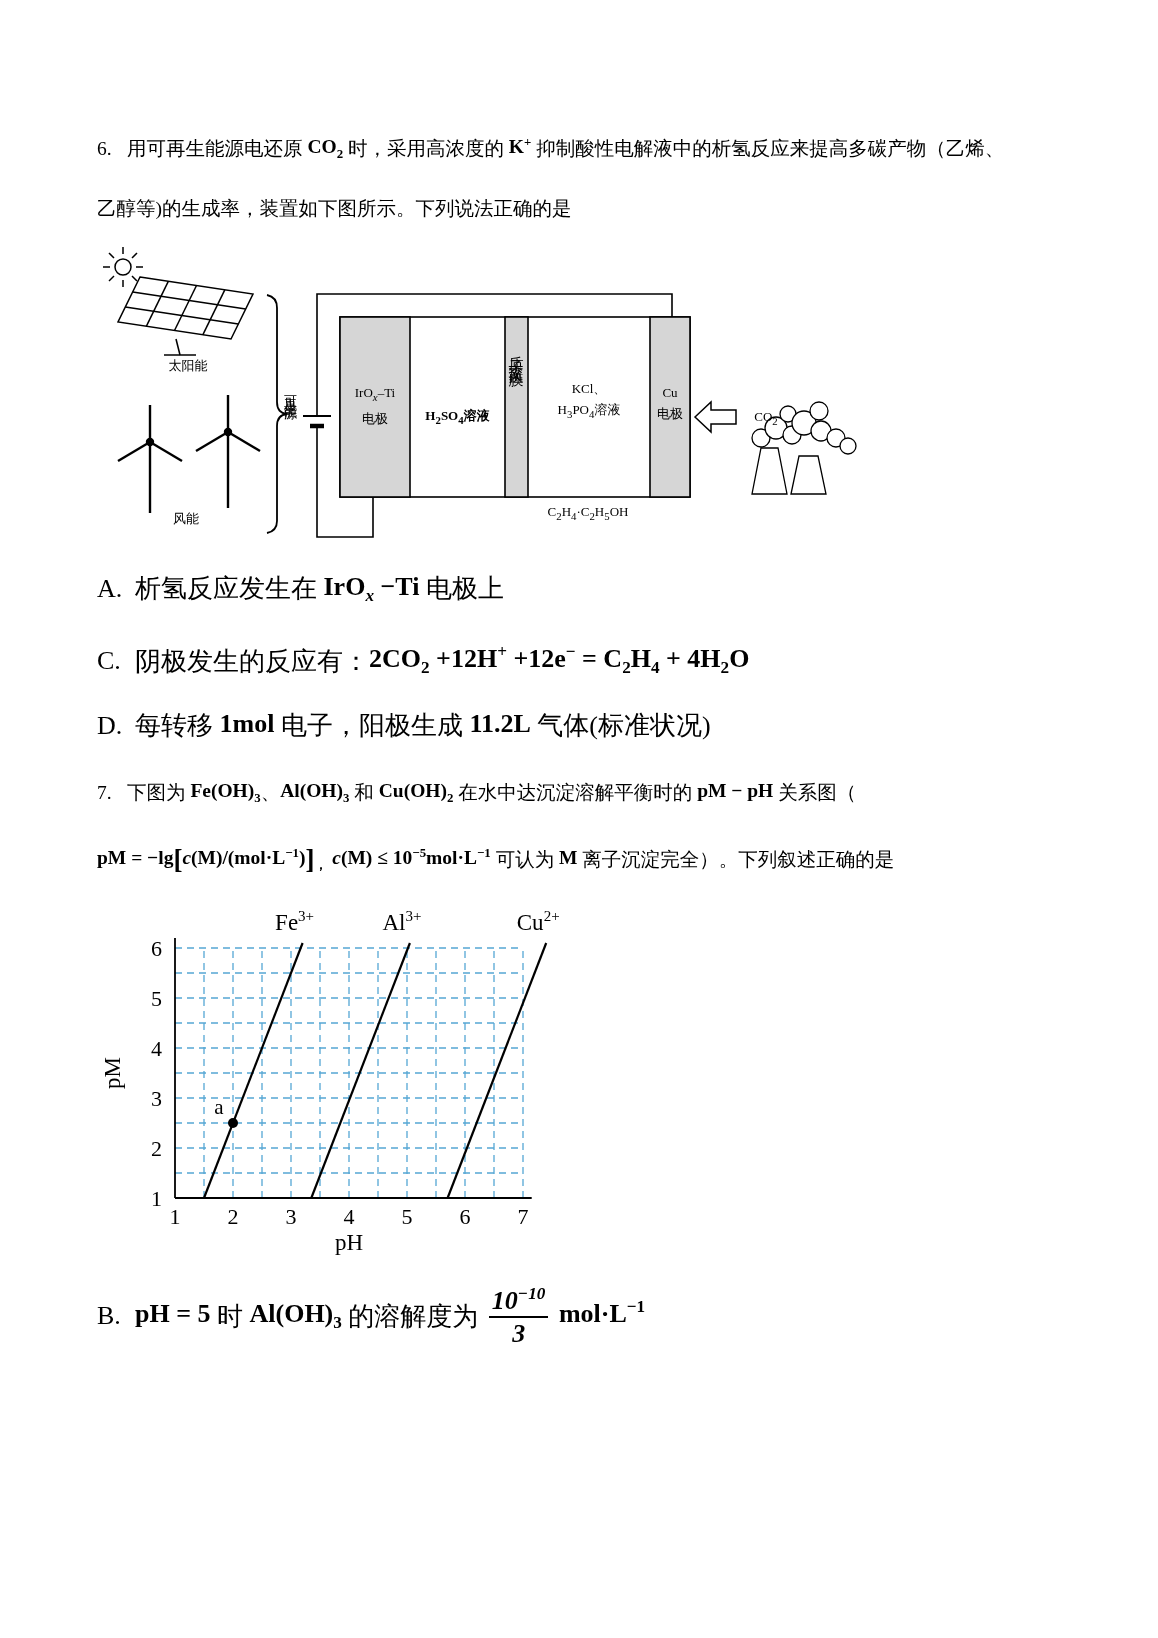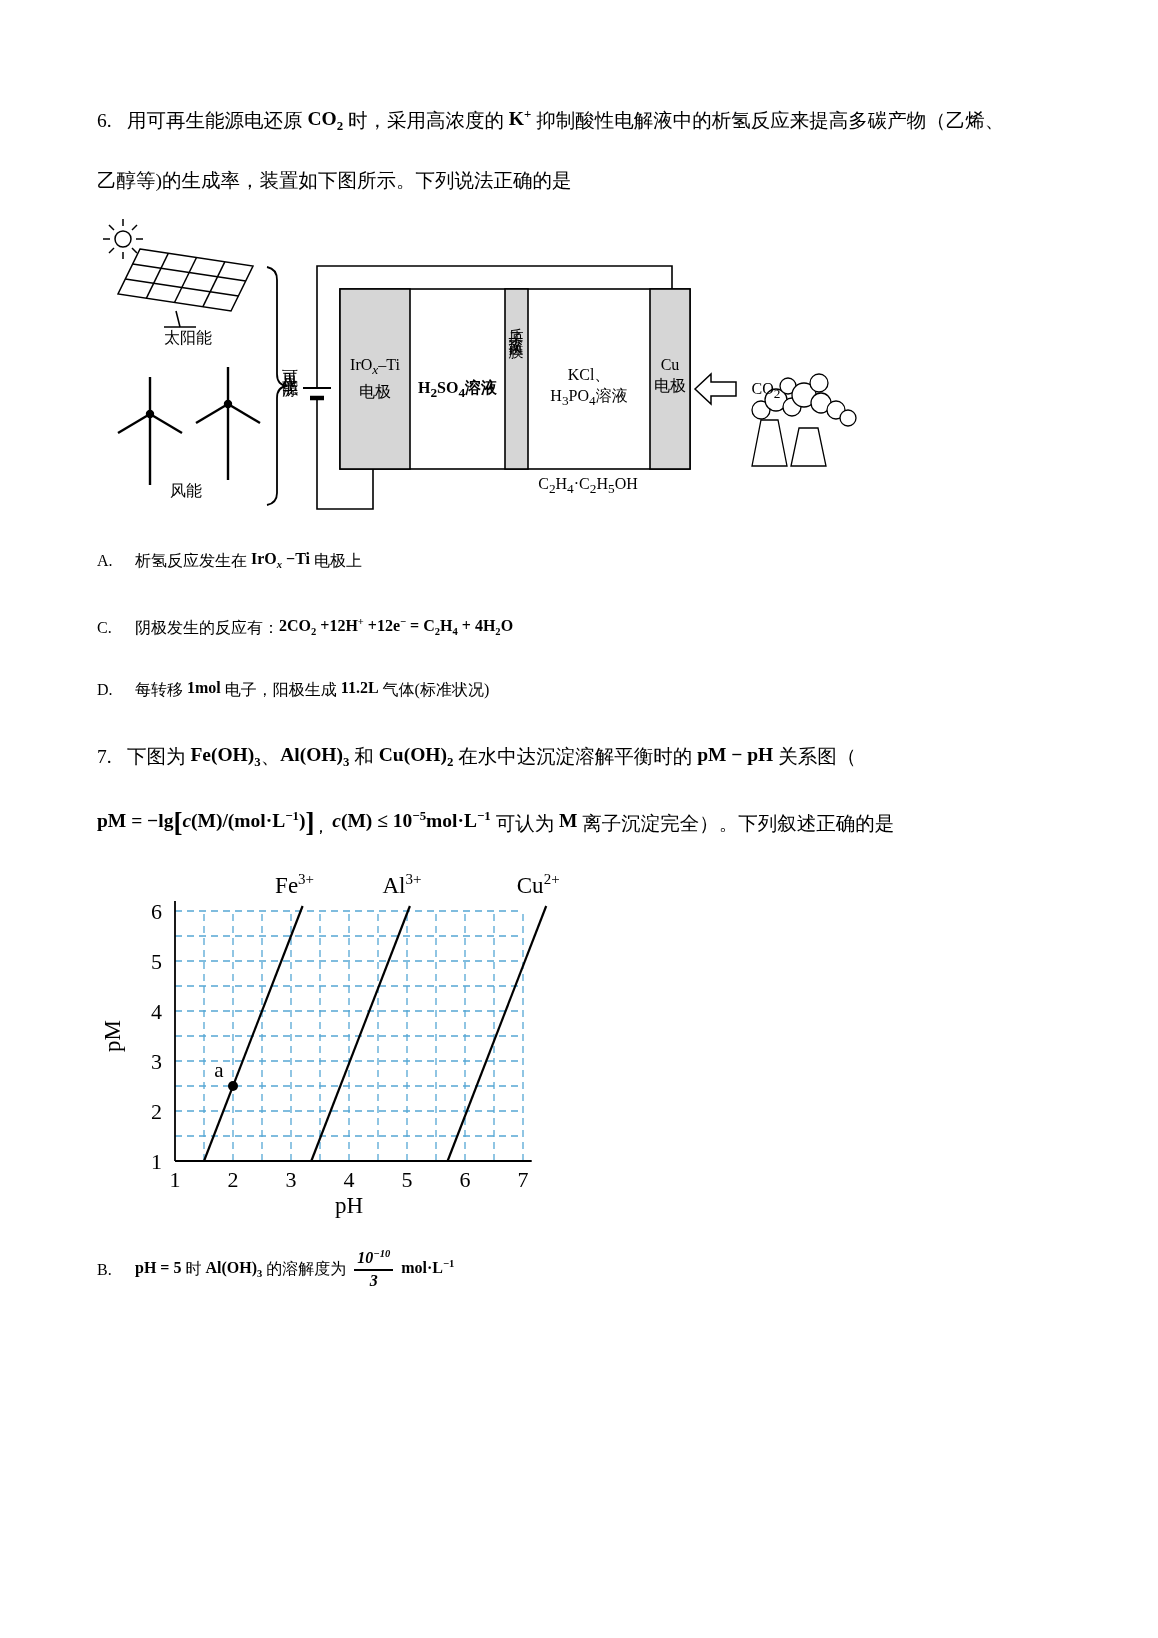--- a/index.html
+++ b/index.html
@@ -1,33 +1,33 @@
 <!DOCTYPE html>
 <html><head>
 <meta charset="utf-8">
 <style>
   *{box-sizing:border-box;}
   html,body{margin:0;padding:0;background:#fff;}
   body{color:#000;font-family:"Liberation Serif","DejaVu Serif",serif;}
-  .page{width:1158px;height:1472px;padding:88px 70px 0 97px;overflow:hidden;background:#fff;position:relative;}
+  .page{width:1158px;height:1472px;padding:88px 70px 0 97px;overflow:hidden;background:#fff;position:relative;margin-top:28px;}
   .stem{font-size:19.5px;line-height:54px;margin:0;}
   .qnum{display:inline-block;min-width:30px;}
   .m{font-weight:bold;position:relative;top:-2px;}
   .m sub,.m sup{font-size:66%;}
   .m i{font-style:italic;}
   .bb{font-size:27px;font-weight:bold;vertical-align:-4px;}
   .frac{display:inline-flex;flex-direction:column;vertical-align:middle;text-align:center;line-height:1.15;margin:0 4px;font-style:italic;}
   .frac .num{border-bottom:2px solid #000;padding:0 3px 1px 3px;}
   .frac .den{padding-top:1px;}
   .opts{margin-top:24px;}
-  .opt{font-size:16px;line-height:32px;margin:0 0 24px 0;}
+  .opt{font-size:26px;line-height:32px;margin:0 0 24px 0;}
   .opt-letter{display:inline-block;width:38px;}
   .diagram{position:relative;width:790px;height:305px;margin:6px 0 26px -9px;}
   .diagram svg{position:absolute;left:0;top:0;}
-  .dlabel{position:absolute;font-size:16px;line-height:21px;text-align:center;}
+  .dlabel{position:absolute;font-size:13px;line-height:21px;text-align:center;}
   .vtext{writing-mode:vertical-rl;letter-spacing:3px;text-align:left;}
   .chart{position:relative;width:520px;height:362px;margin:6px 0 24px -9px;}
   svg text{font-family:"Liberation Serif","DejaVu Serif",serif;}
   .q7stem{margin-top:4px;}
 </style>
 </head>
 <body>
 
 <div class="page">
 
@@ -100,21 +100,21 @@
           <circle cx="748" cy="196" r="9"></circle>
           <circle cx="760" cy="204" r="8"></circle>
         </g>
       </svg>
       <div class="dlabel" style="left:55px;top:113px;width:90px;">太阳能</div>
       <div class="dlabel" style="left:62px;top:266px;width:72px;">风能</div>
       <div class="dlabel vtext" style="left:192px;top:143px;height:115px;">可再生能源</div>
       <div class="dlabel" style="left:252px;top:140px;width:70px;">IrO<sub><i>x</i></sub>–Ti<br>电极</div>
       <div class="dlabel" style="left:322px;top:163px;width:95px;font-weight:bold;">H<sub>2</sub>SO<sub>4</sub>溶液</div>
       <div class="dlabel vtext" style="left:417px;top:102px;height:150px;font-size:15px;letter-spacing:4px;">质子交换膜</div>
-      <div class="dlabel" style="left:440px;top:150px;width:122px;">KCl、<br>H<sub>3</sub>PO<sub>4</sub>溶液</div>
+      <div class="dlabel" style="left:440px;top:136px;width:122px;">KCl、<br>H<sub>3</sub>PO<sub>4</sub>溶液</div>
       <div class="dlabel" style="left:562px;top:140px;width:40px;">Cu<br>电极</div>
       <div class="dlabel" style="left:650px;top:164px;width:56px;text-align:center;">CO<sub>2</sub></div>
       <div class="dlabel" style="left:430px;top:259px;width:140px;">C<sub>2</sub>H<sub>4</sub>·C<sub>2</sub>H<sub>5</sub>OH</div>
     </div>
 
     <div class="opts">
       <p class="opt"><span class="opt-letter">A.</span><span>析氢反应发生在 <span class="m">IrO<sub><i>x</i></sub> −Ti</span> 电极上</span></p>
       <p class="opt"><span class="opt-letter">C.</span><span>阴极发生的反应有：<span class="m">2CO<sub>2</sub> +12H<sup>+</sup> +12e<sup>−</sup> = C<sub>2</sub>H<sub>4</sub> + 4H<sub>2</sub>O</span></span></p>
       <p class="opt"><span class="opt-letter">D.</span><span>每转移 <span class="m">1mol</span> 电子，阳极生成 <span class="m">11.2L</span> 气体(标准状况)</span></p>
     </div>

